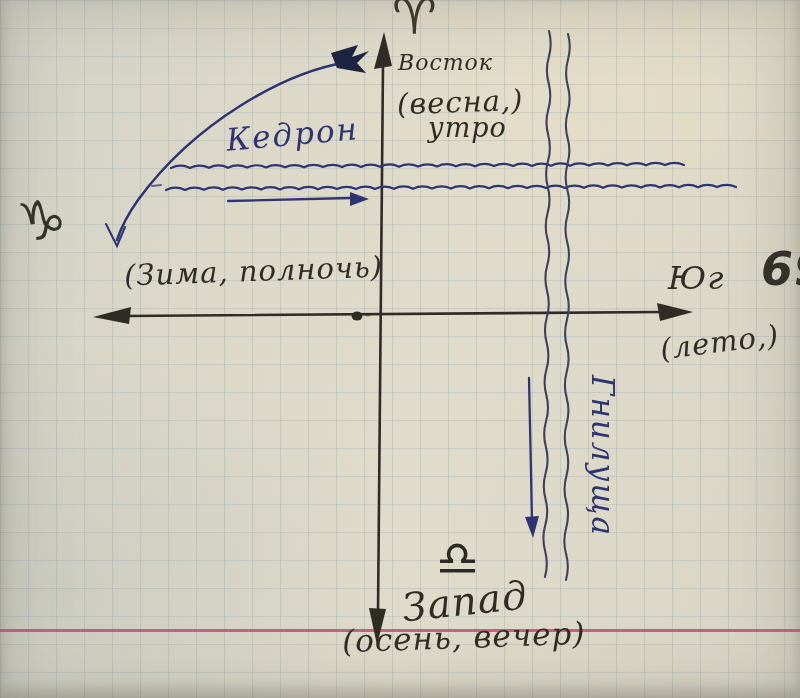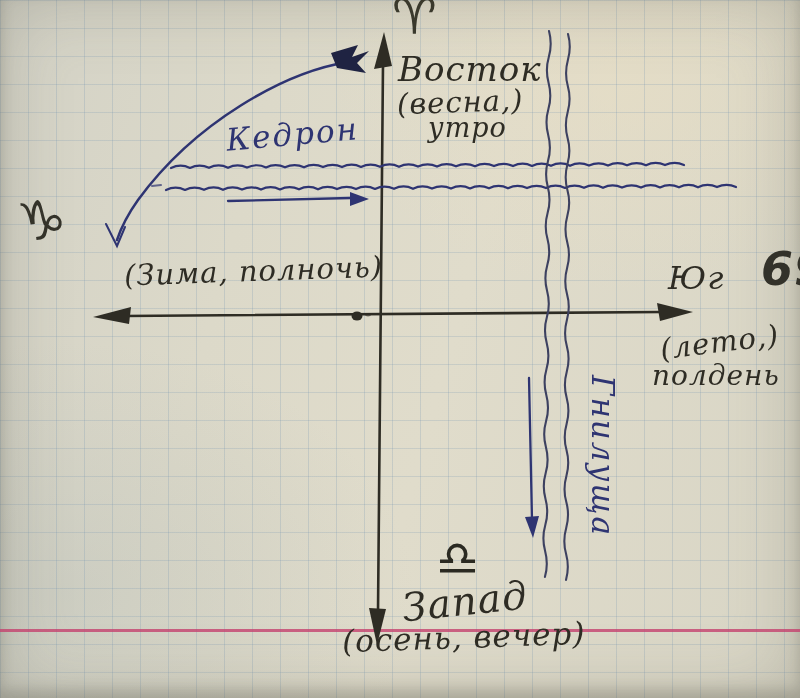--- a/index.html
+++ b/index.html
@@ -84,33 +84,32 @@
 
     <g>
       <path class="river-dark" d="M549,31 Q552.5,44.0 548.8,57.0 Q545.1,70.0 548.6,83.0 Q552.1,96.0 548.4,109.0 Q544.7,122.0 548.2,135.0 Q551.7,148.0 548.0,161.0 Q544.3,174.0 547.8,187.0 Q551.3,200.0 547.6,213.0 Q543.9,226.0 547.5,239.0 Q551.0,252.0 547.3,265.0 Q543.6,278.0 547.1,291.0 Q550.6,304.0 546.9,317.0 Q543.2,330.0 546.7,343.0 Q550.2,356.0 546.5,369.0 Q542.8,382.0 546.3,395.0 Q549.8,408.0 546.1,421.0 Q542.4,434.0 545.9,447.0 Q549.4,460.0 545.7,473.0 Q542.0,486.0 545.5,499.0 Q549.0,512.0 545.3,525.0 Q541.6,538.0 545.1,551.0 Q548.6,564.0 544.9,577.0"></path>
       <path class="river-dark" d="M568,34 Q571.6,47.0 567.9,60.0 Q564.3,73.0 567.8,86.0 Q571.4,99.0 567.7,112.0 Q564.1,125.0 567.6,138.0 Q571.2,151.0 567.5,164.0 Q563.9,177.0 567.4,190.0 Q571.0,203.0 567.3,216.0 Q563.7,229.0 567.2,242.0 Q570.8,255.0 567.1,268.0 Q563.5,281.0 567.0,294.0 Q570.6,307.0 566.9,320.0 Q563.3,333.0 566.8,346.0 Q570.4,359.0 566.7,372.0 Q563.1,385.0 566.7,398.0 Q570.2,411.0 566.6,424.0 Q562.9,437.0 566.5,450.0 Q570.0,463.0 566.4,476.0 Q562.7,489.0 566.3,502.0 Q569.8,515.0 566.2,528.0 Q562.5,541.0 566.1,554.0 Q569.6,567.0 566.0,580.0"></path>
       <path class="ink-blue-stroke flow" d="M529,378 L532,520"></path>
       <polygon class="flow-head" points="525,517 539,516 533,538"></polygon>
     </g>
   </svg>
 
   <div class="hw zod" style="left:392px; top:-8px; font-size:50px; color:#3a392c;">♈</div>
-  <div class="hw" style="left:398px; top:52px; font-size:34px;font-style:italic;">Восток</div>
+  <div class="hw" style="left:398px; top:52px; font-size:22px;font-style:italic;">Восток</div>
   <div class="hw" style="left:397px; top:88px; font-size:29px; transform:rotate(-2deg);">(весна,)</div>
   <div class="hw" style="left:428px; top:114px; font-size:27px;">утро</div>
 
   <div class="hw blue" style="left:226px; top:119px; font-size:31px; transform:rotate(-5deg); letter-spacing:2px;">Кедрон</div>
 
   <div class="hw zod" style="left:18px; top:194px; font-size:54px; color:#34332a; transform:rotate(-8deg);">♑</div>
   <div class="hw" style="left:124px; top:257px; font-size:29px; transform:rotate(-2deg);">(Зима, полночь)</div>
 
   <div class="hw" style="left:668px; top:262px; font-size:32px;">Юг</div>
   <div class="hw zod" style="left:761px; top:246px; font-size:46px; font-style:italic; color:#33322a;">69</div>
   <div class="hw" style="left:660px; top:328px; font-size:29px; transform:rotate(-7deg);">(лето,)</div>
-  <div class="hw" style="left:652px; top:362px; font-size:28px;">полдень</div>
 
   <div class="hw blue" style="left:602px; top:456px; font-size:31px; letter-spacing:2px; transform:translate(-50%,-50%) rotate(90deg);">Гнилуща</div>
 
   <div class="hw zod" style="left:436px; top:534px; font-size:48px; color:#2b2a22;">♎</div>
   <div class="hw" style="left:402px; top:582px; font-size:39px; transform:rotate(-6deg);">Запад</div>
   <div class="hw" style="left:342px; top:622px; font-size:31px; transform:rotate(-2deg);">(осень, вечер)</div>
 
 </div>
 
 </body></html>

